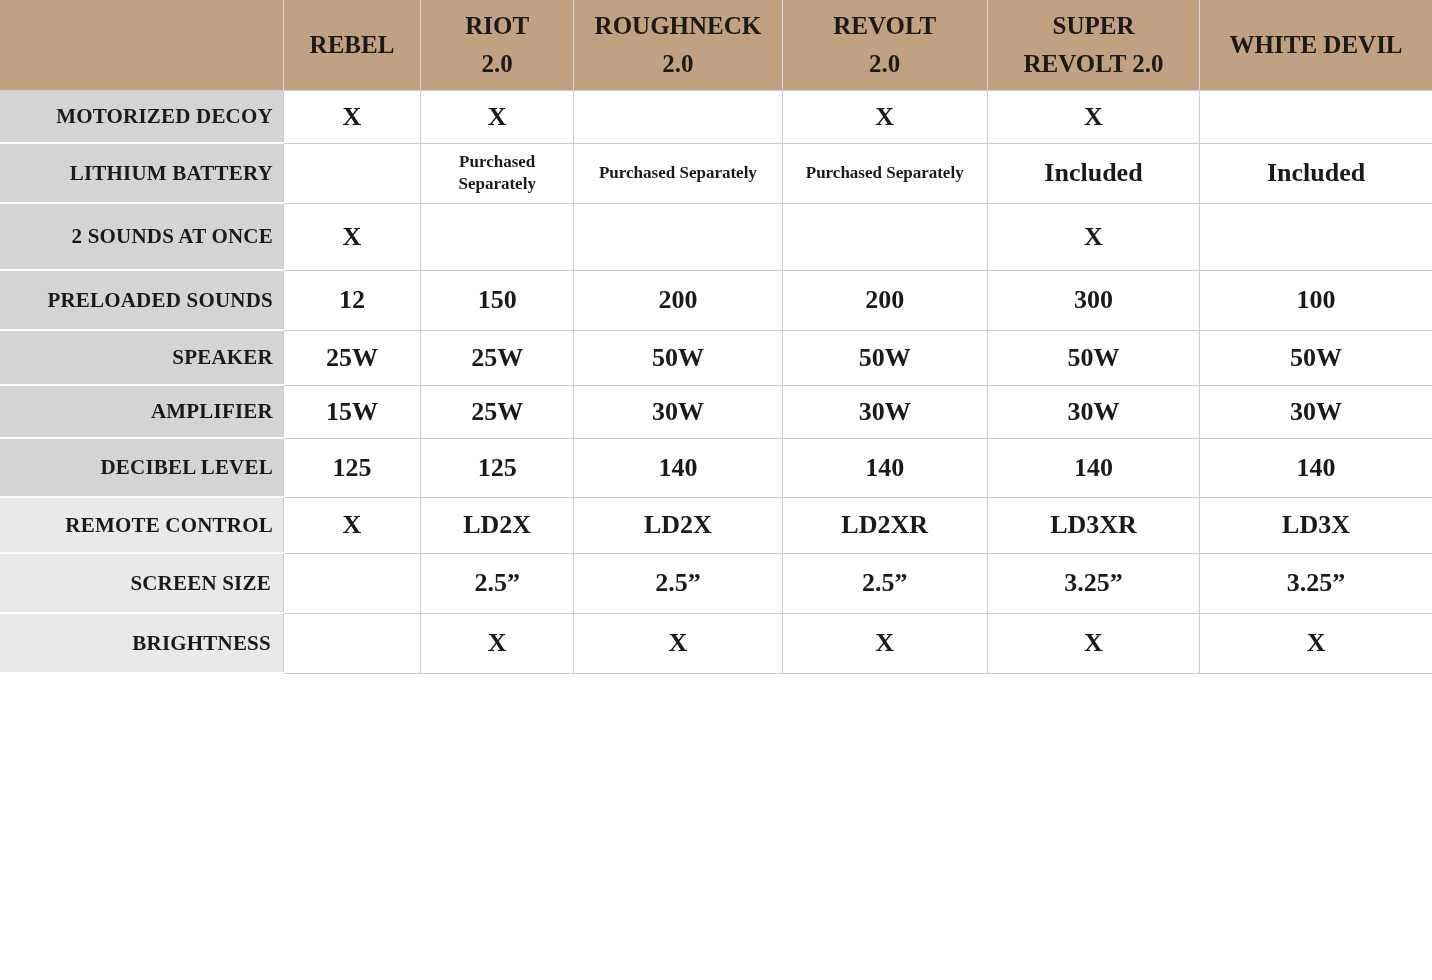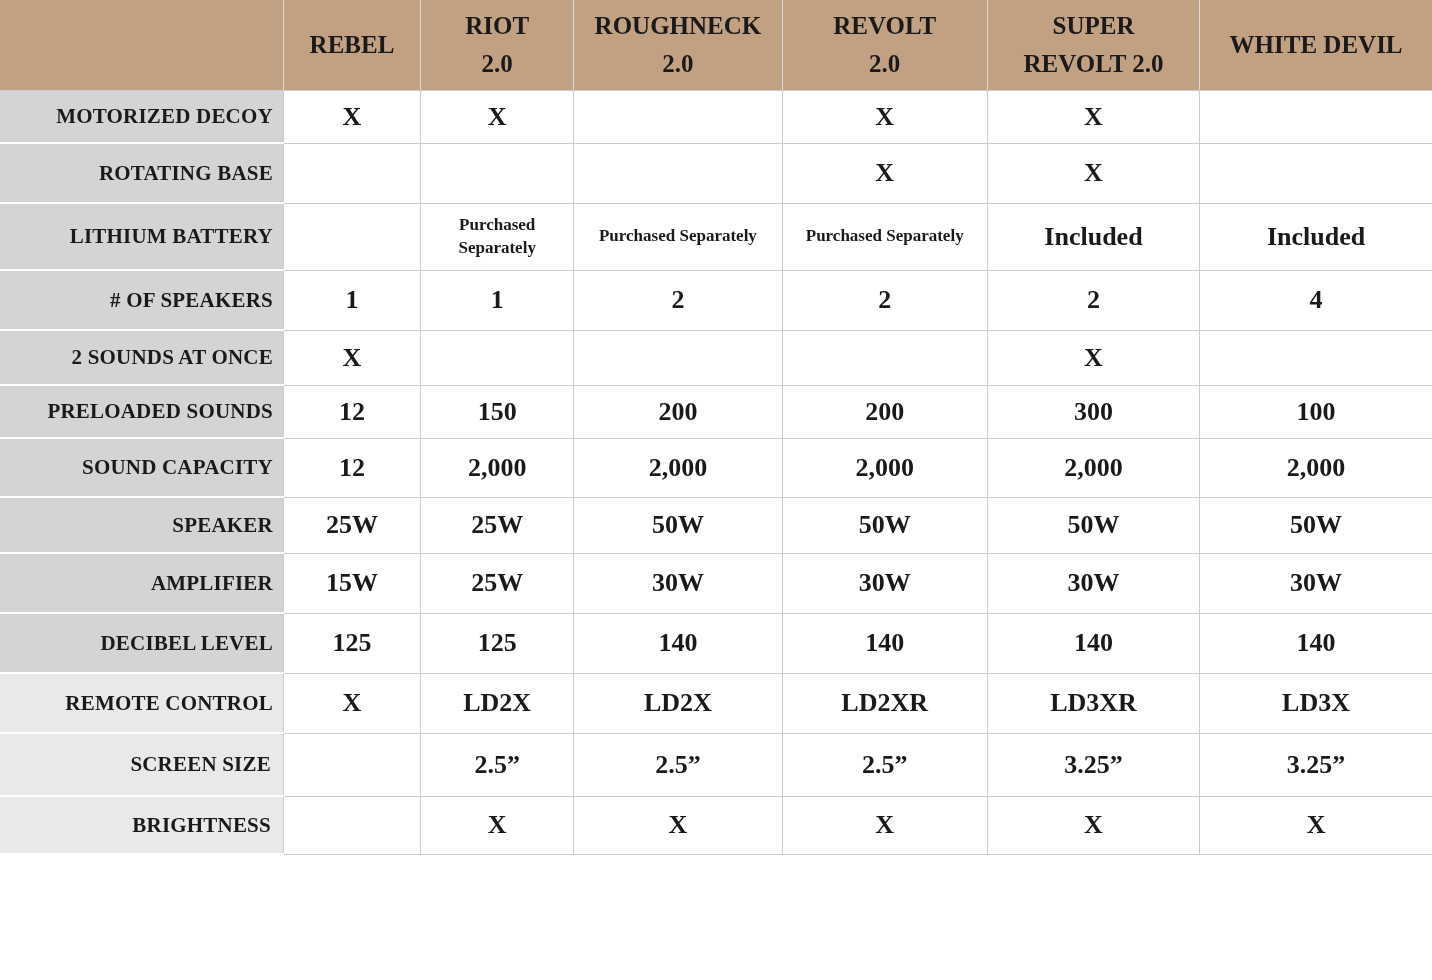--- a/index.html
+++ b/index.html
@@ -83,72 +83,45 @@
       <tr>
         <th class="lbl dark">MOTORIZED DECOY</th>
         <td>X</td>
         <td>X</td>
         <td></td>
         <td>X</td>
         <td>X</td>
         <td></td>
       </tr>
       <tr>
-        <th class="lbl dark">ROTATING BASE</th>
-        <td></td>
-        <td></td>
-        <td></td>
-        <td>X</td>
-        <td>X</td>
-        <td></td>
-      </tr>
-      <tr>
         <th class="lbl dark">LITHIUM BATTERY</th>
         <td></td>
         <td class="small">Purchased Separately</td>
         <td class="small">Purchased Separately</td>
         <td class="small">Purchased Separately</td>
         <td>Included</td>
         <td>Included</td>
-      </tr>
-      <tr>
-        <th class="lbl dark"># OF SPEAKERS</th>
-        <td>1</td>
-        <td>1</td>
-        <td>2</td>
-        <td>2</td>
-        <td>2</td>
-        <td>4</td>
       </tr>
       <tr>
         <th class="lbl dark">2 SOUNDS AT ONCE</th>
         <td>X</td>
         <td></td>
         <td></td>
         <td></td>
         <td>X</td>
         <td></td>
       </tr>
       <tr>
         <th class="lbl dark">PRELOADED SOUNDS</th>
         <td>12</td>
         <td>150</td>
         <td>200</td>
         <td>200</td>
         <td>300</td>
         <td>100</td>
-      </tr>
-      <tr>
-        <th class="lbl dark">SOUND CAPACITY</th>
-        <td>12</td>
-        <td>2,000</td>
-        <td>2,000</td>
-        <td>2,000</td>
-        <td>2,000</td>
-        <td>2,000</td>
       </tr>
       <tr>
         <th class="lbl dark">SPEAKER</th>
         <td>25W</td>
         <td>25W</td>
         <td>50W</td>
         <td>50W</td>
         <td>50W</td>
         <td>50W</td>
       </tr>

